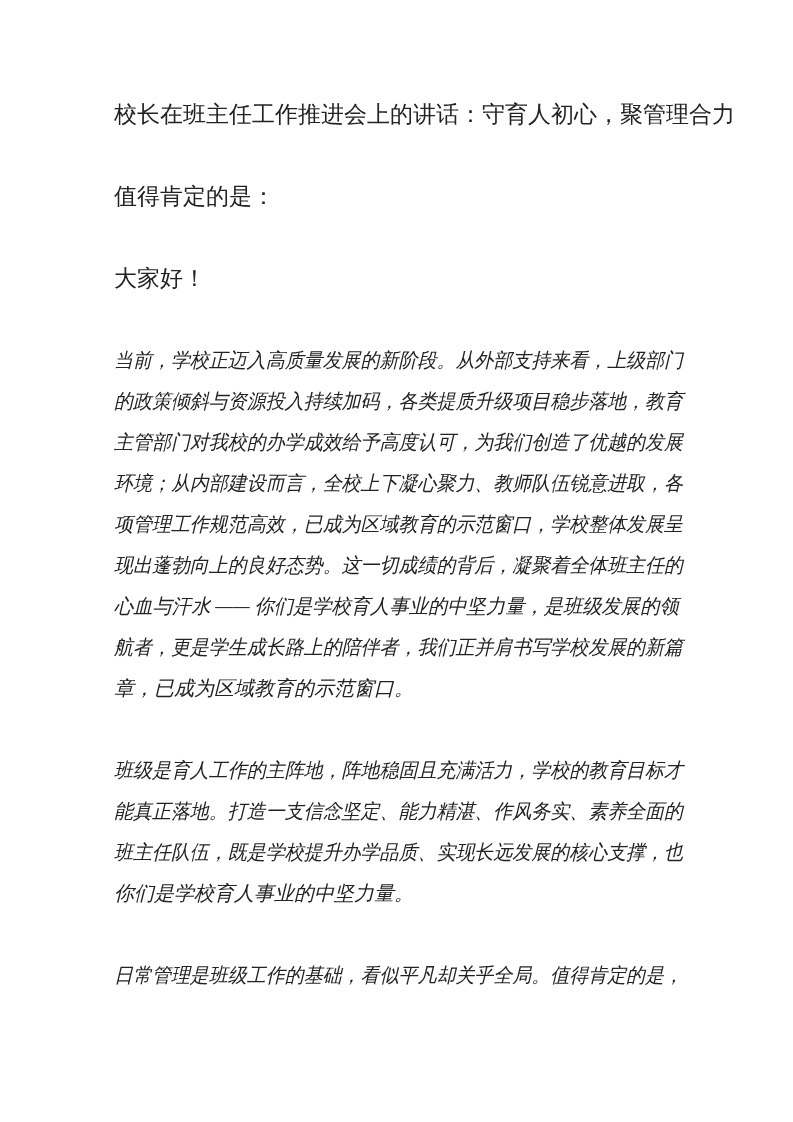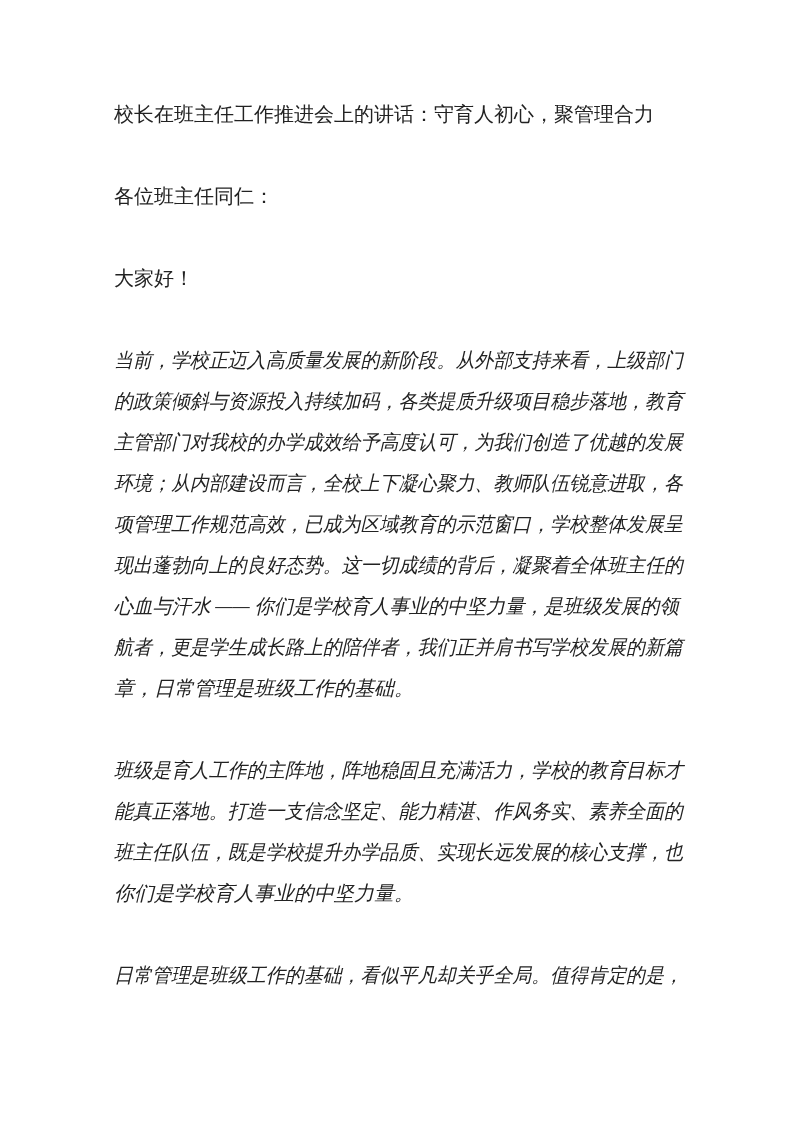--- a/index.html
+++ b/index.html
@@ -24,21 +24,21 @@
     overflow: hidden;
   }
   .col {
     width: 569px;
   }
   .block {
     display: block;
     width: max-content;
     max-width: none;
     white-space: nowrap;
-    font-size: 20px;
+    font-size: 23px;
     line-height: 41px;
     margin: 0 0 41px 0;
     transform-origin: 0 50%;
   }
   .paragraph {
     margin: 0 0 41px 0;
     font-style: italic;
   }
   .line {
     display: block;
@@ -48,33 +48,33 @@
     line-height: 41px;
     transform-origin: 0 50%;
   }
 </style>
 </head>
 <body>
 
 <div class="page">
   <div class="col">
     <div class="block">校长在班主任工作推进会上的讲话：守育人初心，聚管理合力</div>
-    <div class="block">各位班主任同仁：</div>
+    <div class="block">值得肯定的是：</div>
     <div class="block">大家好！</div>
     <div>
         <div class="paragraph">
           <div class="line" style="transform: scaleX(0.948333);">当前，学校正迈入高质量发展的新阶段。从外部支持来看，上级部门</div>
           <div class="line" style="transform: scaleX(0.948333);">的政策倾斜与资源投入持续加码，各类提质升级项目稳步落地，教育</div>
           <div class="line" style="transform: scaleX(0.948333);">主管部门对我校的办学成效给予高度认可，为我们创造了优越的发展</div>
           <div class="line" style="transform: scaleX(0.948333);">环境；从内部建设而言，全校上下凝心聚力、教师队伍锐意进取，各</div>
           <div class="line" style="transform: scaleX(0.948333);">项管理工作规范高效，已成为区域教育的示范窗口，学校整体发展呈</div>
           <div class="line" style="transform: scaleX(0.948333);">现出蓬勃向上的良好态势。这一切成绩的背后，凝聚着全体班主任的</div>
           <div class="line" style="transform: scaleX(0.964407);">心血与汗水 —— 你们是学校育人事业的中坚力量，是班级发展的领</div>
           <div class="line" style="transform: scaleX(0.948333);">航者，更是学生成长路上的陪伴者，我们正并肩书写学校发展的新篇</div>
-          <div class="line">章，日常管理是班级工作的基础。</div>
+          <div class="line">章，已成为区域教育的示范窗口。</div>
         </div>
         <div class="paragraph">
           <div class="line" style="transform: scaleX(0.948333);">班级是育人工作的主阵地，阵地稳固且充满活力，学校的教育目标才</div>
           <div class="line" style="transform: scaleX(0.948333);">能真正落地。打造一支信念坚定、能力精湛、作风务实、素养全面的</div>
           <div class="line" style="transform: scaleX(0.948333);">班主任队伍，既是学校提升办学品质、实现长远发展的核心支撑，也</div>
           <div class="line">你们是学校育人事业的中坚力量。</div>
         </div>
         <div class="paragraph">
           <div class="line" style="transform: scaleX(0.948333);">日常管理是班级工作的基础，看似平凡却关乎全局。值得肯定的是，</div>
         </div>

